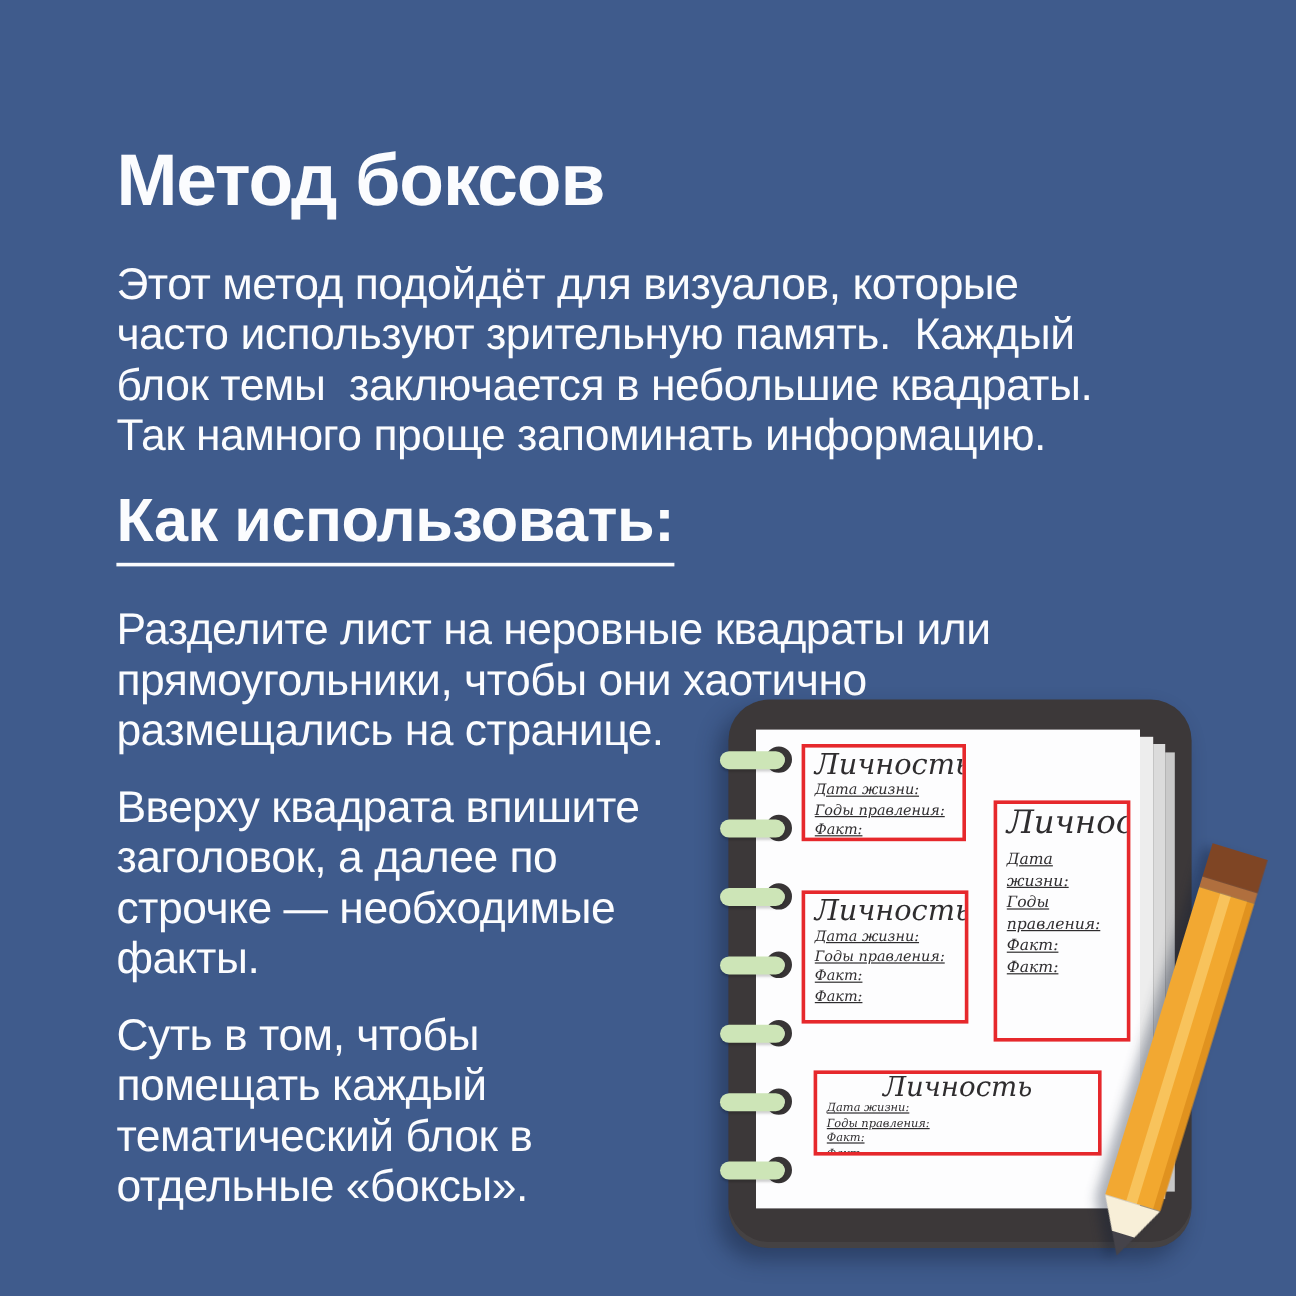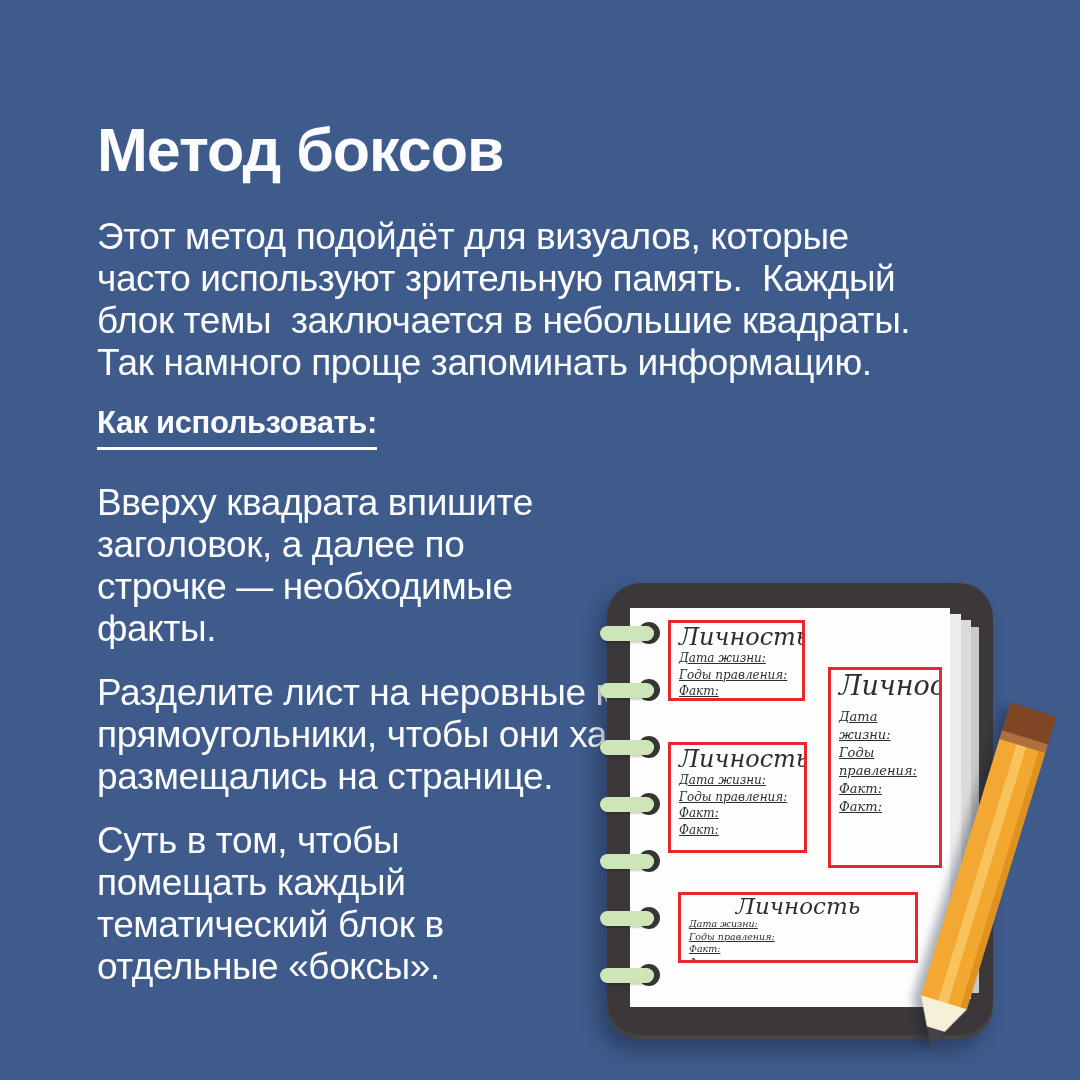--- a/index.html
+++ b/index.html
@@ -13,21 +13,21 @@
   .content{position:absolute;left:97px;top:118px;width:900px;}
   .title{
     font-size:61px;font-weight:700;letter-spacing:-1px;
     margin:0 0 34px 0;line-height:1.05;
   }
   .para{
     font-size:37px;line-height:42px;letter-spacing:-0.4px;
     margin:12px 0 20px 0;white-space:pre-wrap;
   }
   .section-heading{
-    display:inline-block;font-size:31px;font-weight:700;letter-spacing:-0.4px;
+    display:inline-block;font-size:51px;font-weight:700;letter-spacing:-0.4px;
     border-bottom:3px solid #fbfcfe;padding-bottom:7px;
     margin:2px 0 20px 0;line-height:1.1;
   }
   .step{margin-bottom:22px;}
 
   
   .nb-frame{
     position:absolute;left:607px;top:583px;width:386px;height:457px;
     background:#3c3839;border-radius:34px;
     box-shadow:-8px 10px 18px rgba(20,30,55,0.45), inset 0 -5px 0 rgba(255,255,255,0.05);
@@ -90,27 +90,27 @@
 
   <div class="content">
     <h1 class="title">Метод боксов</h1>
     <p class="para">Этот метод подойдёт для визуалов, которые
 часто используют зрительную память.  Каждый
 блок темы  заключается в небольшие квадраты.
 Так намного проще запоминать информацию.</p>
     <div>
       <span class="section-heading">Как использовать:</span>
     </div>
+    <p class="para step">Разделите лист на неровные квадраты или
+прямоугольники, чтобы они хаотично
+размещались на странице.</p>
     <p class="para step">Вверху квадрата впишите
 заголовок, а далее по
 строчке — необходимые
 факты.</p>
-    <p class="para step">Разделите лист на неровные квадраты или
-прямоугольники, чтобы они хаотично
-размещались на странице.</p>
     <p class="para step">Суть в том, чтобы
 помещать каждый
 тематический блок в
 отдельные «боксы».</p>
   </div>
 
   <div class="nb-frame"></div>
   <div class="nb-stack s3"></div>
   <div class="nb-stack s2"></div>
   <div class="nb-stack s1"></div>

